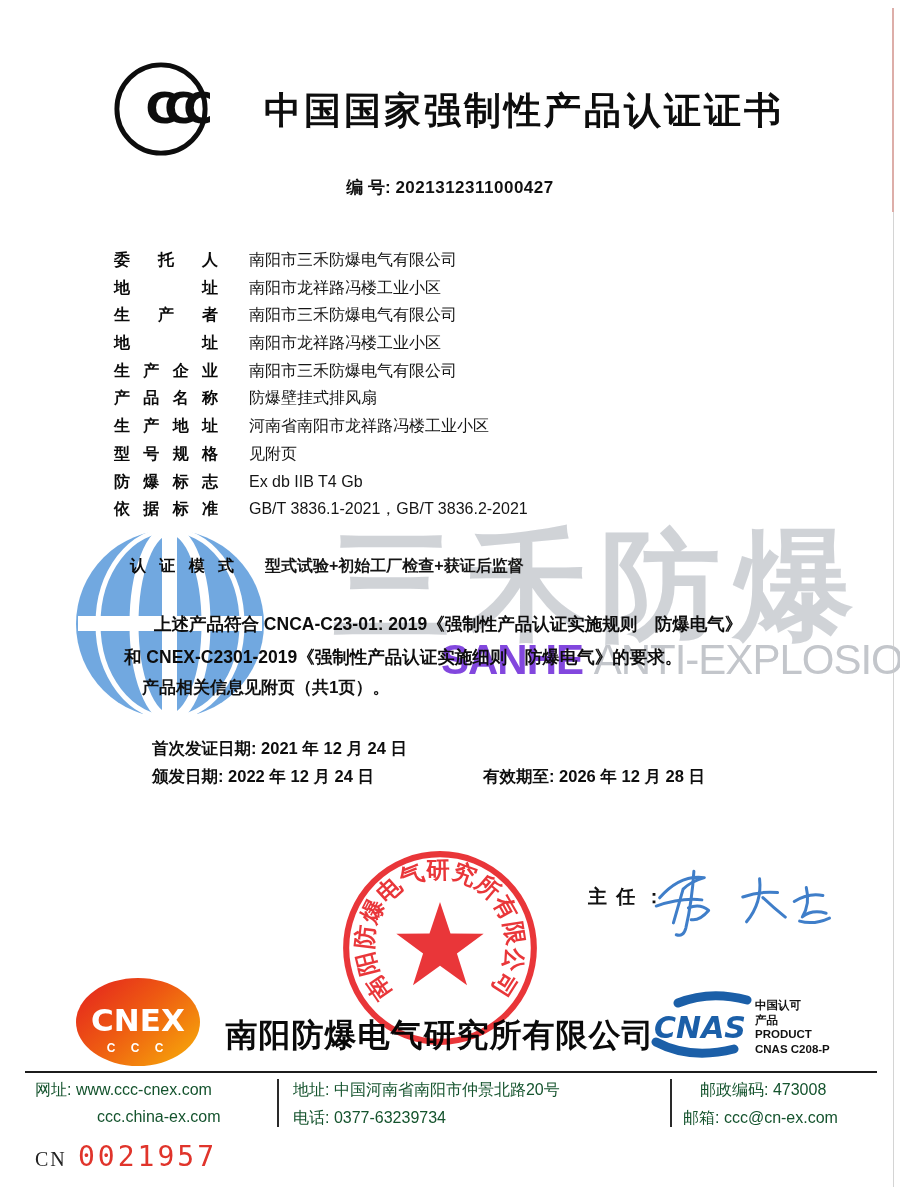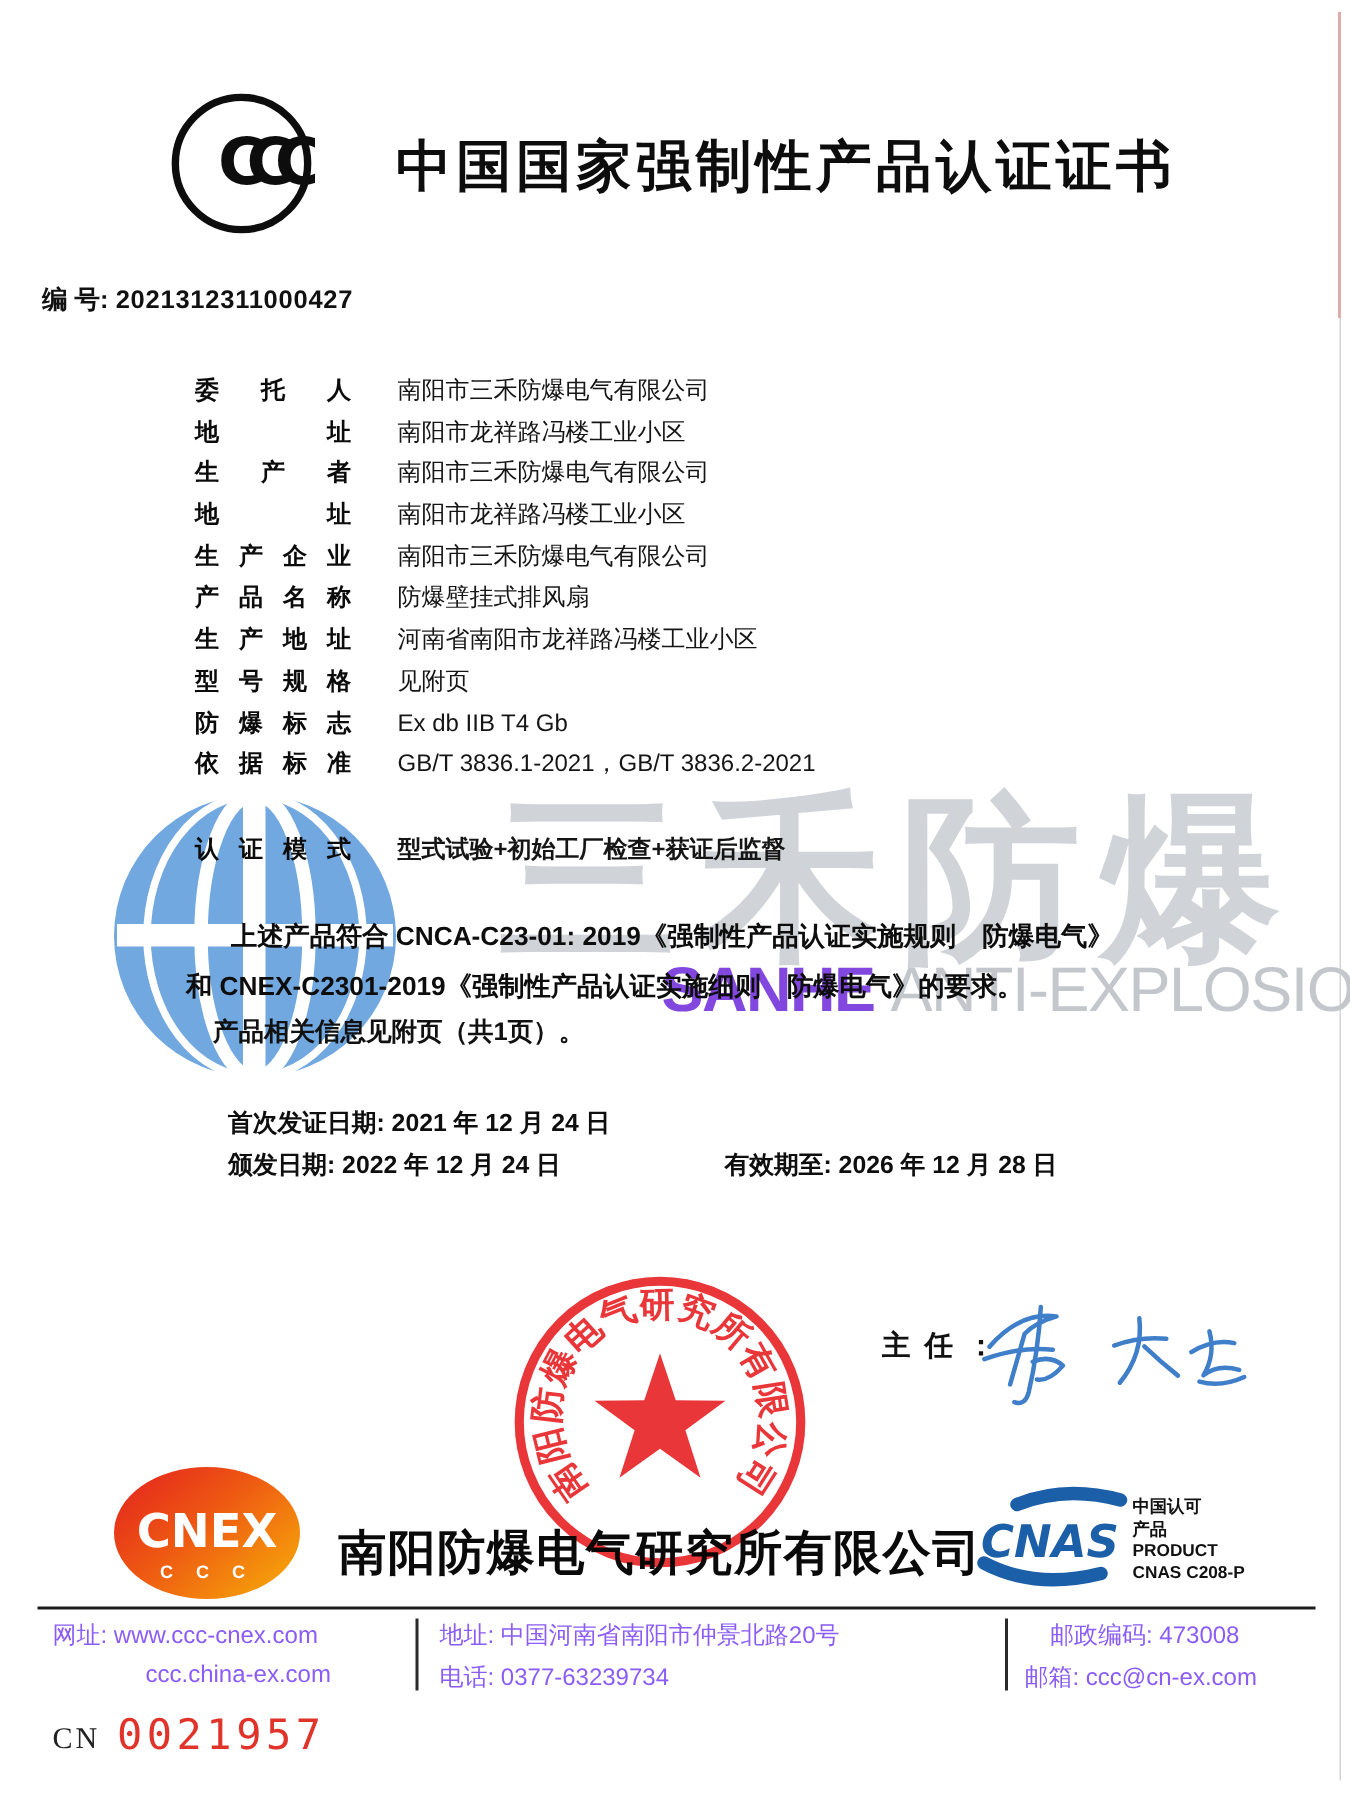--- a/index.html
+++ b/index.html
@@ -15,24 +15,24 @@
   .wm-en .blue { color:#6d28d9; font-weight:bold; opacity:.85; }
   .wm-en .gray { color:#c3c6cb; font-weight:500; }
   .wm-globe { left:62px; top:524px; opacity:.8; }
 
   
   .layer { position:absolute; z-index:1; left:0; top:0; width:100%; height:100%; }
   .abs { position:absolute; }
 
   .ccc-logo { left:112px; top:60px; }
   .title { left:264px; top:86px; font-size:37px; font-weight:bold; letter-spacing:3px; color:#0d0d0d; white-space:nowrap; }
-  .cert-no { left:0; top:188px; width:900px; font-size:17px; font-weight:bold; color:#111;padding-left:28px; }
+  .cert-no { left:0; top:176px; width:900px; text-align:center; font-size:17px; font-weight:bold; color:#111; }
   .cert-no .num { font-weight:bold; letter-spacing:.5px; }
 
-  .fields { left:130px; top:250px; }
+  .fields { left:114px; top:250px; }
   .frow { display:flex; align-items:baseline; height:27.7px; }
   .flabel { width:104px; font-size:16px; font-weight:bold; color:#0b0b0b;
             text-align:justify; text-align-last:justify; }
   .fvalue { margin-left:31px; font-size:16px; color:#151515; white-space:nowrap; }
 
   .mode-row { left:130px; top:556px; display:flex; align-items:baseline; }
   .mode-row .fvalue { font-weight:bold; }
 
   .compliance { left:124px; top:608px; width:680px; font-size:17.5px; font-weight:bold;
                 color:#0d0d0d; line-height:33px; }
@@ -50,21 +50,21 @@
   .seal { left:338px; top:846px; z-index:3; mix-blend-mode:multiply; opacity:.93; }
 
   .issuer-name { left:150px; top:1014px; width:580px; text-align:center; font-size:32px;
                  font-weight:bold; letter-spacing:1px; color:#0a0a0a; white-space:nowrap; z-index:2; }
 
   .cnex-logo { left:73px; top:977px; }
   .cnas-logo { left:648px; top:990px; }
   .cnas-caption { left:755px; top:998px; font-size:11.5px; font-weight:bold; line-height:14.5px; color:#111; }
 
   .rule { left:25px; top:1071px; width:852px; height:2px; background:#1c1c1c; }
-  .ft { font-size:16px; font-weight:500; color:#8b5cf6; white-space:nowrap; }
+  .ft { font-size:16px; font-weight:500; color:#14532d; white-space:nowrap; }
   .ft-web1 { left:35px;  top:1080px; }
   .ft-web2 { left:97px;  top:1108px; }
   .ft-addr { left:293px; top:1080px; }
   .ft-tel  { left:293px; top:1108px; }
   .ft-post { left:700px; top:1080px; }
   .ft-mail { left:683px; top:1108px; }
   .ft-div  { top:1079px; width:2px; height:48px; background:#2a2a2a; }
 
   .serial-prefix { left:35px; top:1148px; font-family:"Liberation Serif","DejaVu Serif",serif;
                    font-size:20px; letter-spacing:2px; color:#222; }

